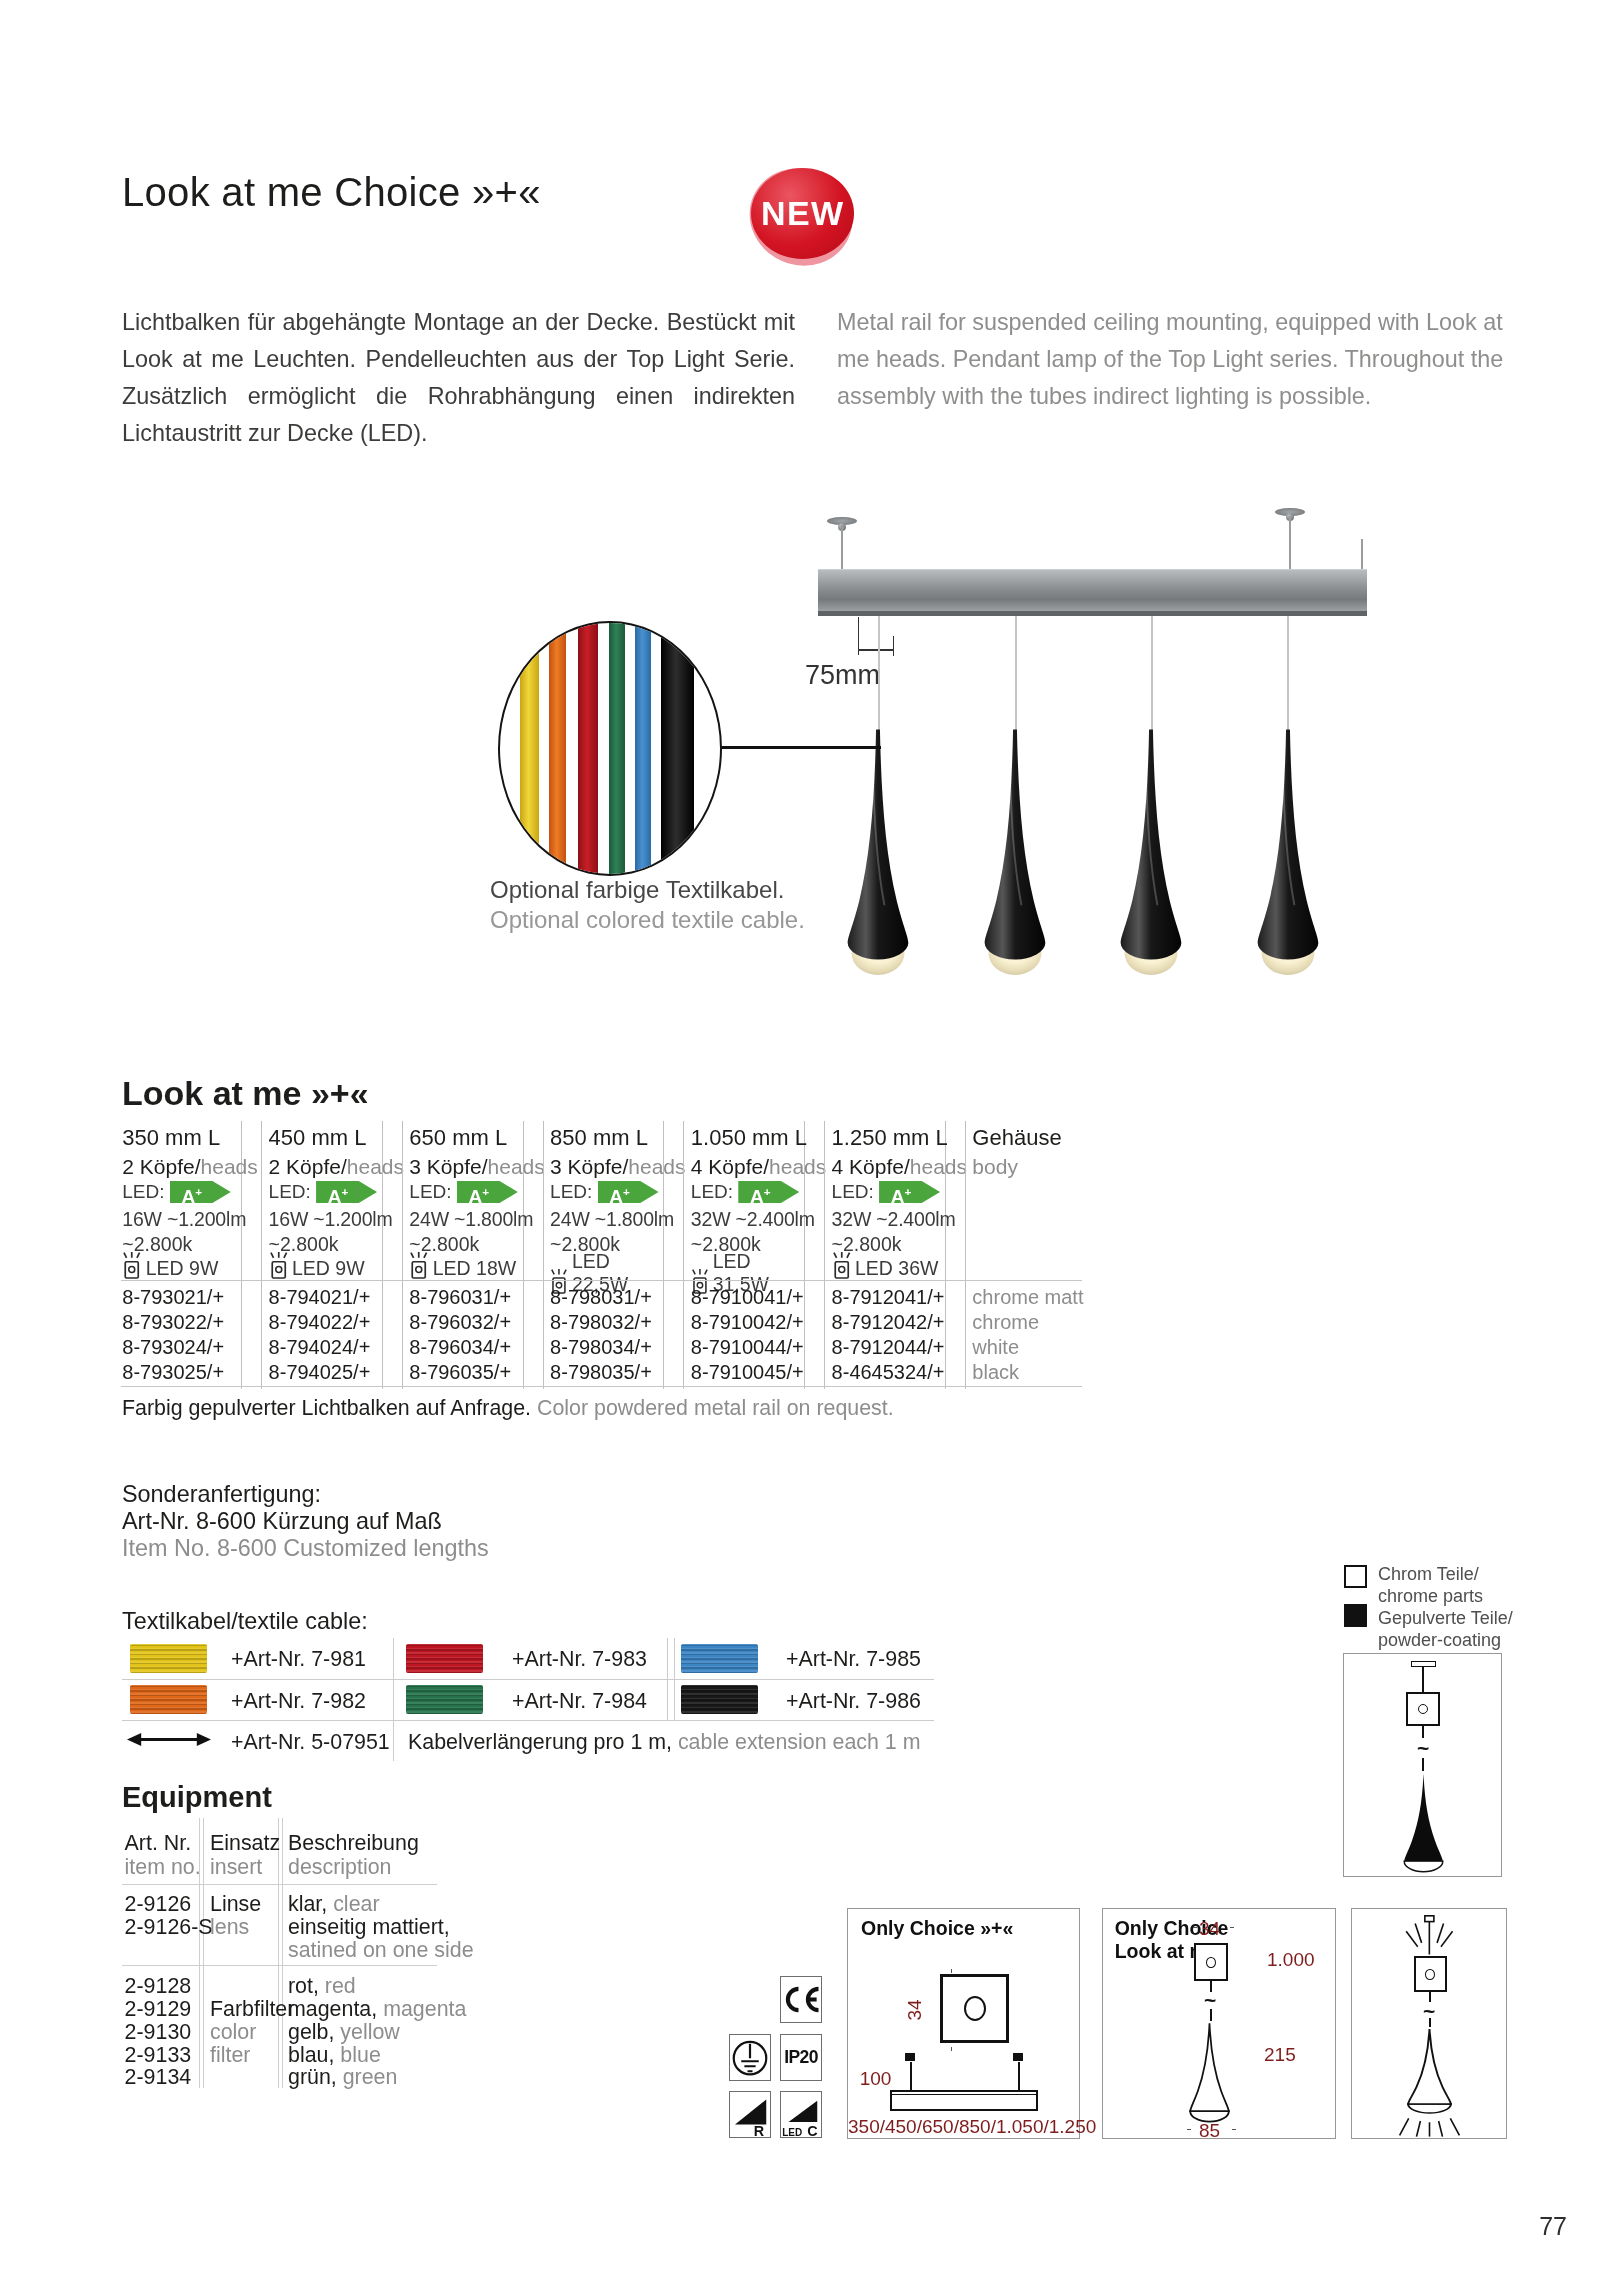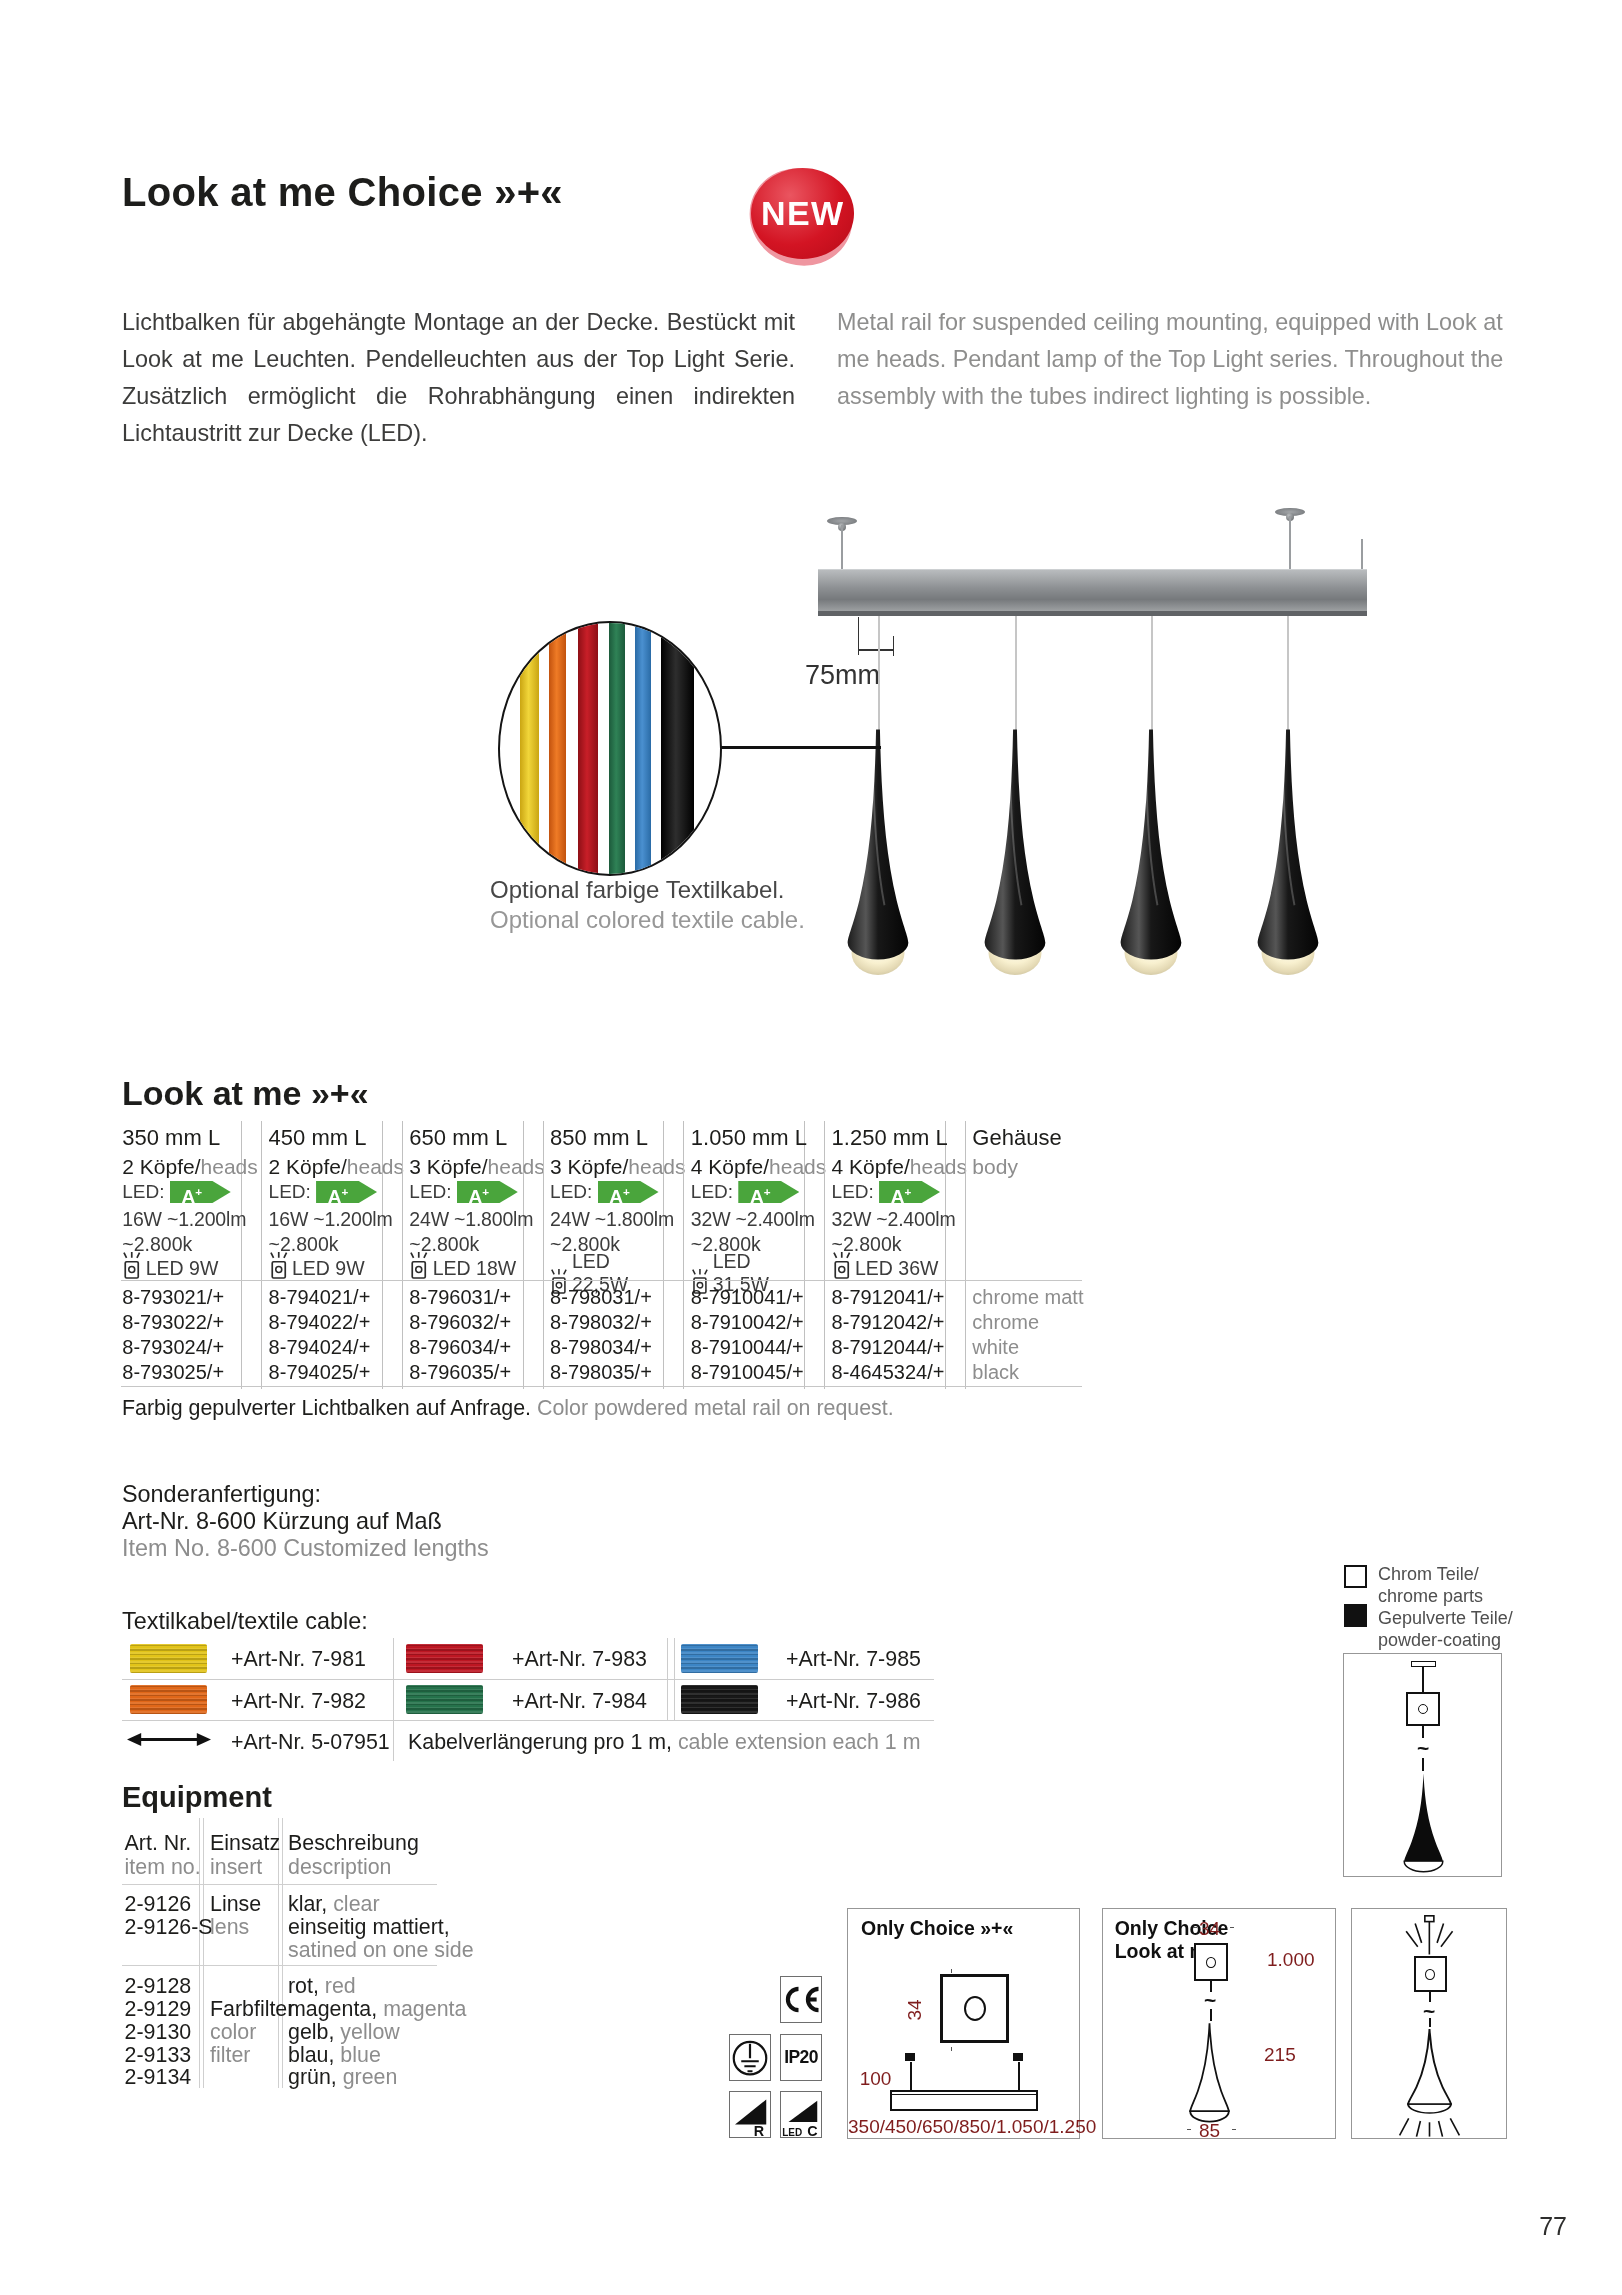--- a/index.html
+++ b/index.html
@@ -3,21 +3,21 @@
 <meta charset="utf-8">
 <style>
   * { margin:0; padding:0; box-sizing:border-box; font-family:"Liberation Sans", sans-serif; }
   body { background:#e9e9e9; }
   .page { position:relative; width:1623px; height:2295px; background:#ffffff; margin:0 auto; overflow:hidden; }
   .abs { position:absolute; }
   .ink { color:#1d1d1b; }
   .mut { color:#8d8d8d; }
 
   
-  .title { left:122px; top:170px; font-size:40px; font-weight:700; color:#1d1d1b; letter-spacing:0.3px; }
+  .title { left:122px; top:170px; font-size:40px; font-weight:400; color:#1d1d1b; letter-spacing:0.3px; }
   .badge-wrap { left:746px; top:164px; width:112px; height:105px; }
   .badge-back { position:absolute; left:2.6px; top:5.2px; width:104px; height:96px; background:#ef96a0; border-radius:50%; transform:rotate(24deg); }
   .badge-front { position:absolute; left:5.2px; top:3.9px; width:103px; height:91px; border-radius:50%;
     background:radial-gradient(circle at 38% 30%, #ea5560 0%, #d31423 55%, #b50a17 100%);
     display:flex; align-items:center; justify-content:center; }
   .badge-front span { color:#fff; font-size:34px; font-weight:800; letter-spacing:1.3px; }
 
   
   .intro { top:304px; width:673px; font-size:23.4px; line-height:37px; }
   .intro.de { left:122px; color:#3c3c3b; text-align:justify; }

